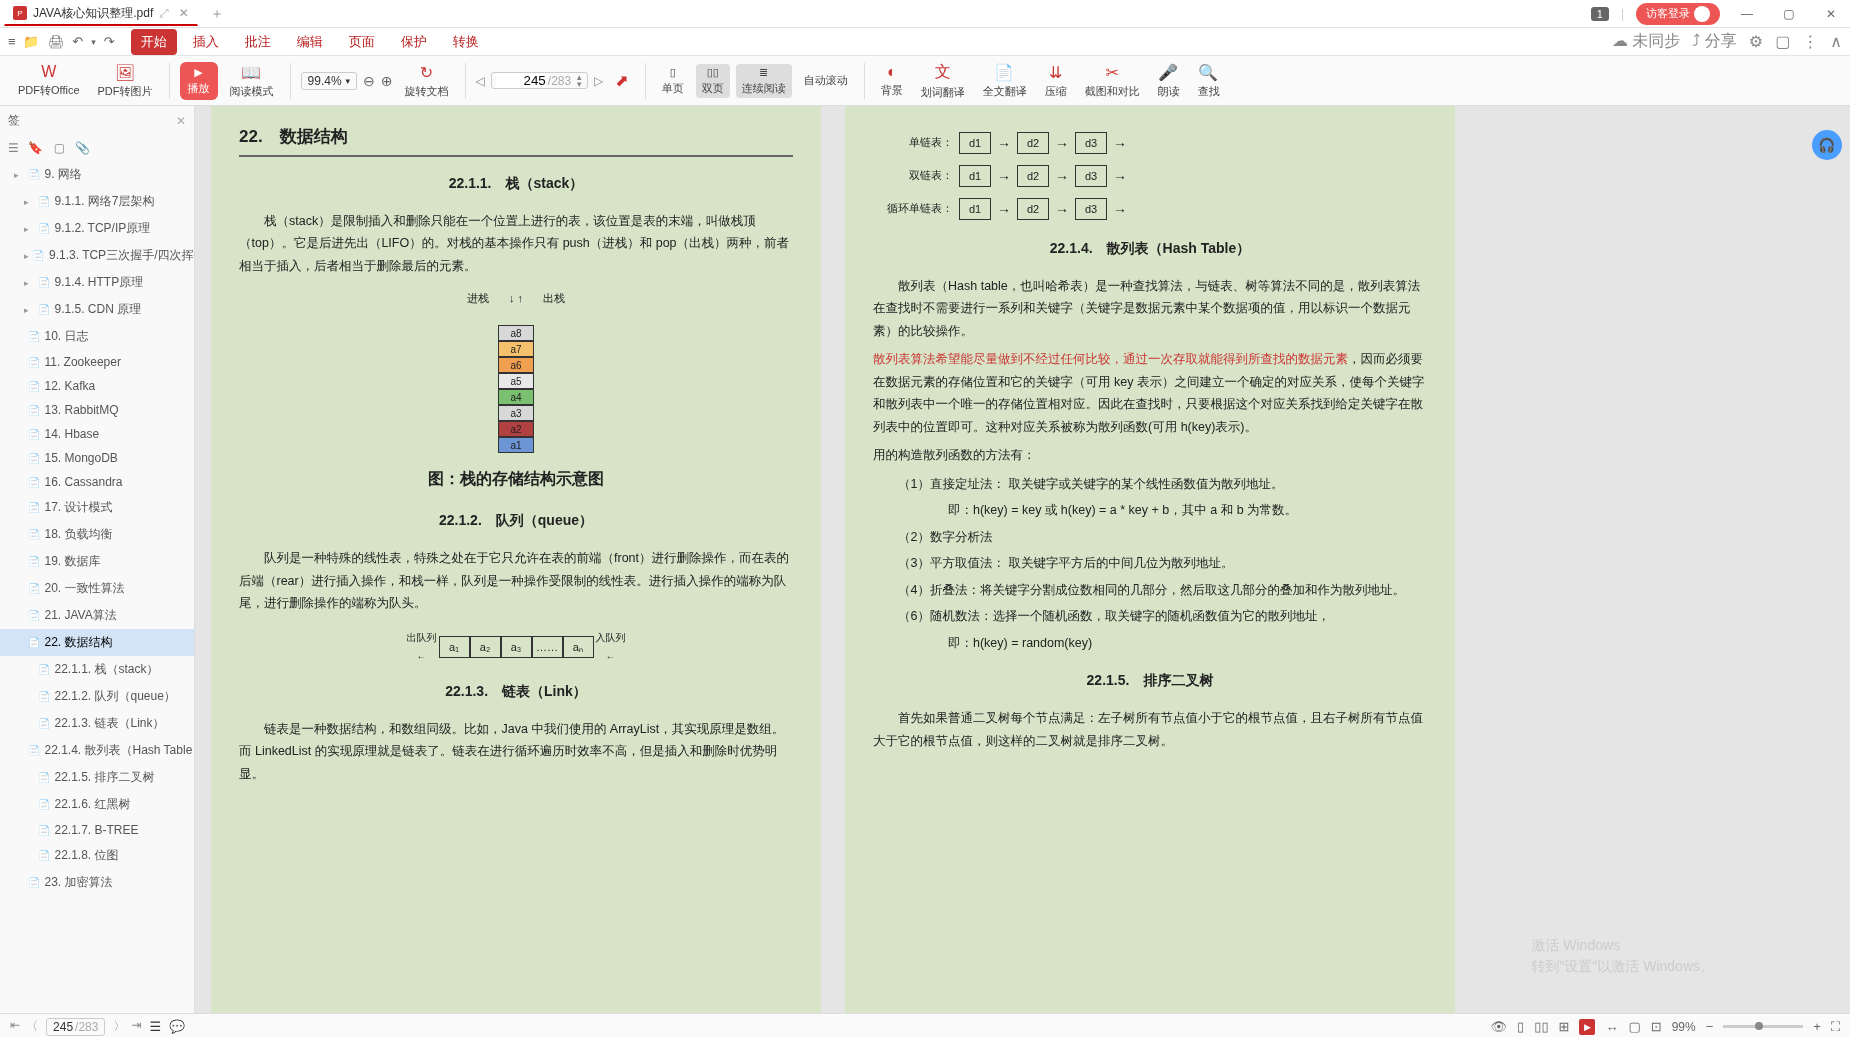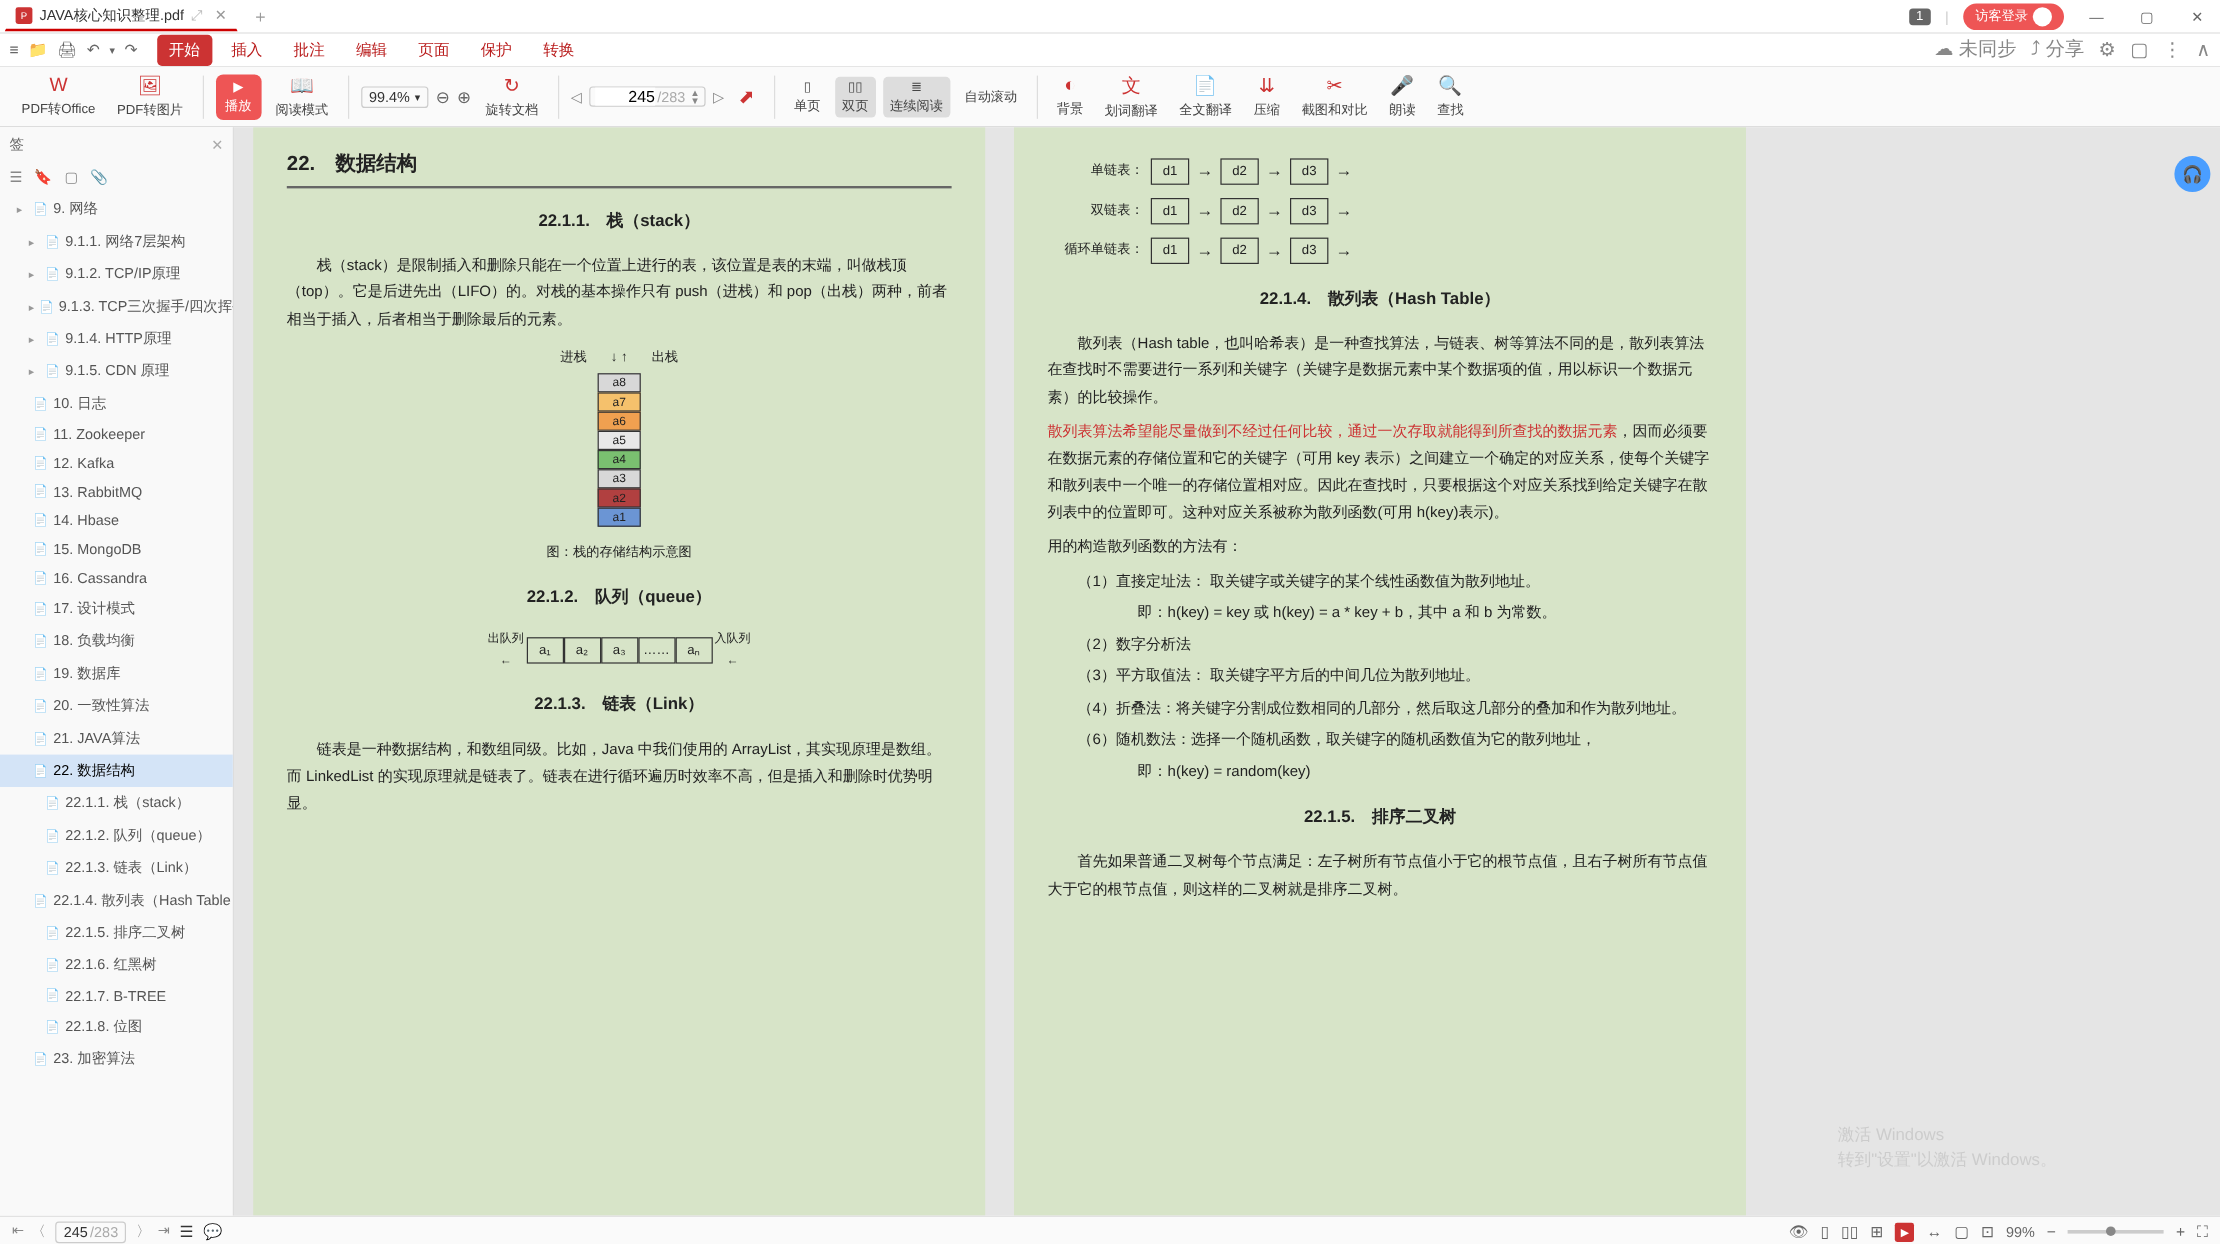--- a/index.html
+++ b/index.html
@@ -53,23 +53,23 @@
 .oi-caret { font-size: 9px; color: #999; width: 10px; }
 .oi-doc { font-size: 10px; color: #aaa; }
 
 
 .content { flex: 1; background: #e5e5e5; display: flex; gap: 24px; padding: 0 16px; overflow: hidden; }
 .page { background: #d7e4c8; width: 610px; height: 100%; padding: 16px 28px; font-size: 12.5px; line-height: 1.8; color: #222; overflow: hidden; }
 .page h2 { font-size: 17px; border-bottom: 2px solid #666; padding-bottom: 2px; margin-bottom: 10px; }
 .page h3 { font-size: 14px; text-align: center; margin: 14px 0; font-weight: bold; }
 .page p { text-indent: 2em; margin-bottom: 6px; }
 .red-text { color: #c33; }
-.fig-caption { text-align: center; font-size: 11px; margin: 8px 0; }
+.fig-caption { text-align: center; font-size: 16px; margin: 8px 0; font-weight: bold; }
 .stack-diagram { display: flex; flex-direction: column; align-items: center; margin: 12px 0; }
-.stack-top-arrows { display: flex; gap: 20px; font-size: 11px; margin-bottom: 2px; }
+.stack-top-arrows { display: flex; gap: 20px; font-size: 11px; margin-bottom: 16px; }
 .stack-cell { width: 36px; height: 16px; border: 1px solid #333; text-align: center; font-size: 10px; line-height: 15px; }
 .queue-diagram { display: flex; align-items: center; justify-content: center; margin: 14px 0; gap: 2px; font-size: 11px; }
 .q-cell { width: 31px; height: 22px; border: 1px solid #333; text-align: center; line-height: 20px; }
 .ll-row { display: flex; align-items: center; gap: 6px; margin: 8px 0; font-size: 11px; }
 .ll-label { width: 80px; text-align: right; }
 .ll-node { width: 32px; height: 22px; border: 1px solid #333; text-align: center; line-height: 20px; position: relative; }
 .ll-arrow { font-size: 14px; }
 .hash-list { padding-left: 2em; }
 .hash-list div { margin: 4px 0; }
 .formula { padding-left: 4em; margin: 4px 0; }
@@ -402,20 +402,21 @@
             <div class="stack-cell" style="background: rgb(240, 160, 80);">a6</div>
             <div class="stack-cell" style="background: rgb(232, 232, 232);">a5</div>
             <div class="stack-cell" style="background: rgb(122, 192, 112);">a4</div>
             <div class="stack-cell" style="background: rgb(216, 216, 216);">a3</div>
             <div class="stack-cell" style="background: rgb(177, 64, 64);">a2</div>
             <div class="stack-cell" style="background: rgb(107, 149, 212);">a1</div>
           </div>
       </div>
       <div class="fig-caption">图：栈的存储结构示意图</div>
       <h3>22.1.2.　队列（queue）</h3>
+      <p>队列是一种特殊的线性表，特殊之处在于它只允许在表的前端（front）进行删除操作，而在表的后端（rear）进行插入操作，和栈一样，队列是一种操作受限制的线性表。进行插入操作的端称为队尾，进行删除操作的端称为队头。</p>
       <div class="queue-diagram">
         <div style="text-align:center;font-size:10px;">
             <div>出队列</div>
             <div>←</div>
           </div>
         <div id="queue-cells" style="display:flex;">
             <div class="q-cell">a₁</div>
             <div class="q-cell">a₂</div>
             <div class="q-cell">a₃</div>
             <div class="q-cell">……</div>

